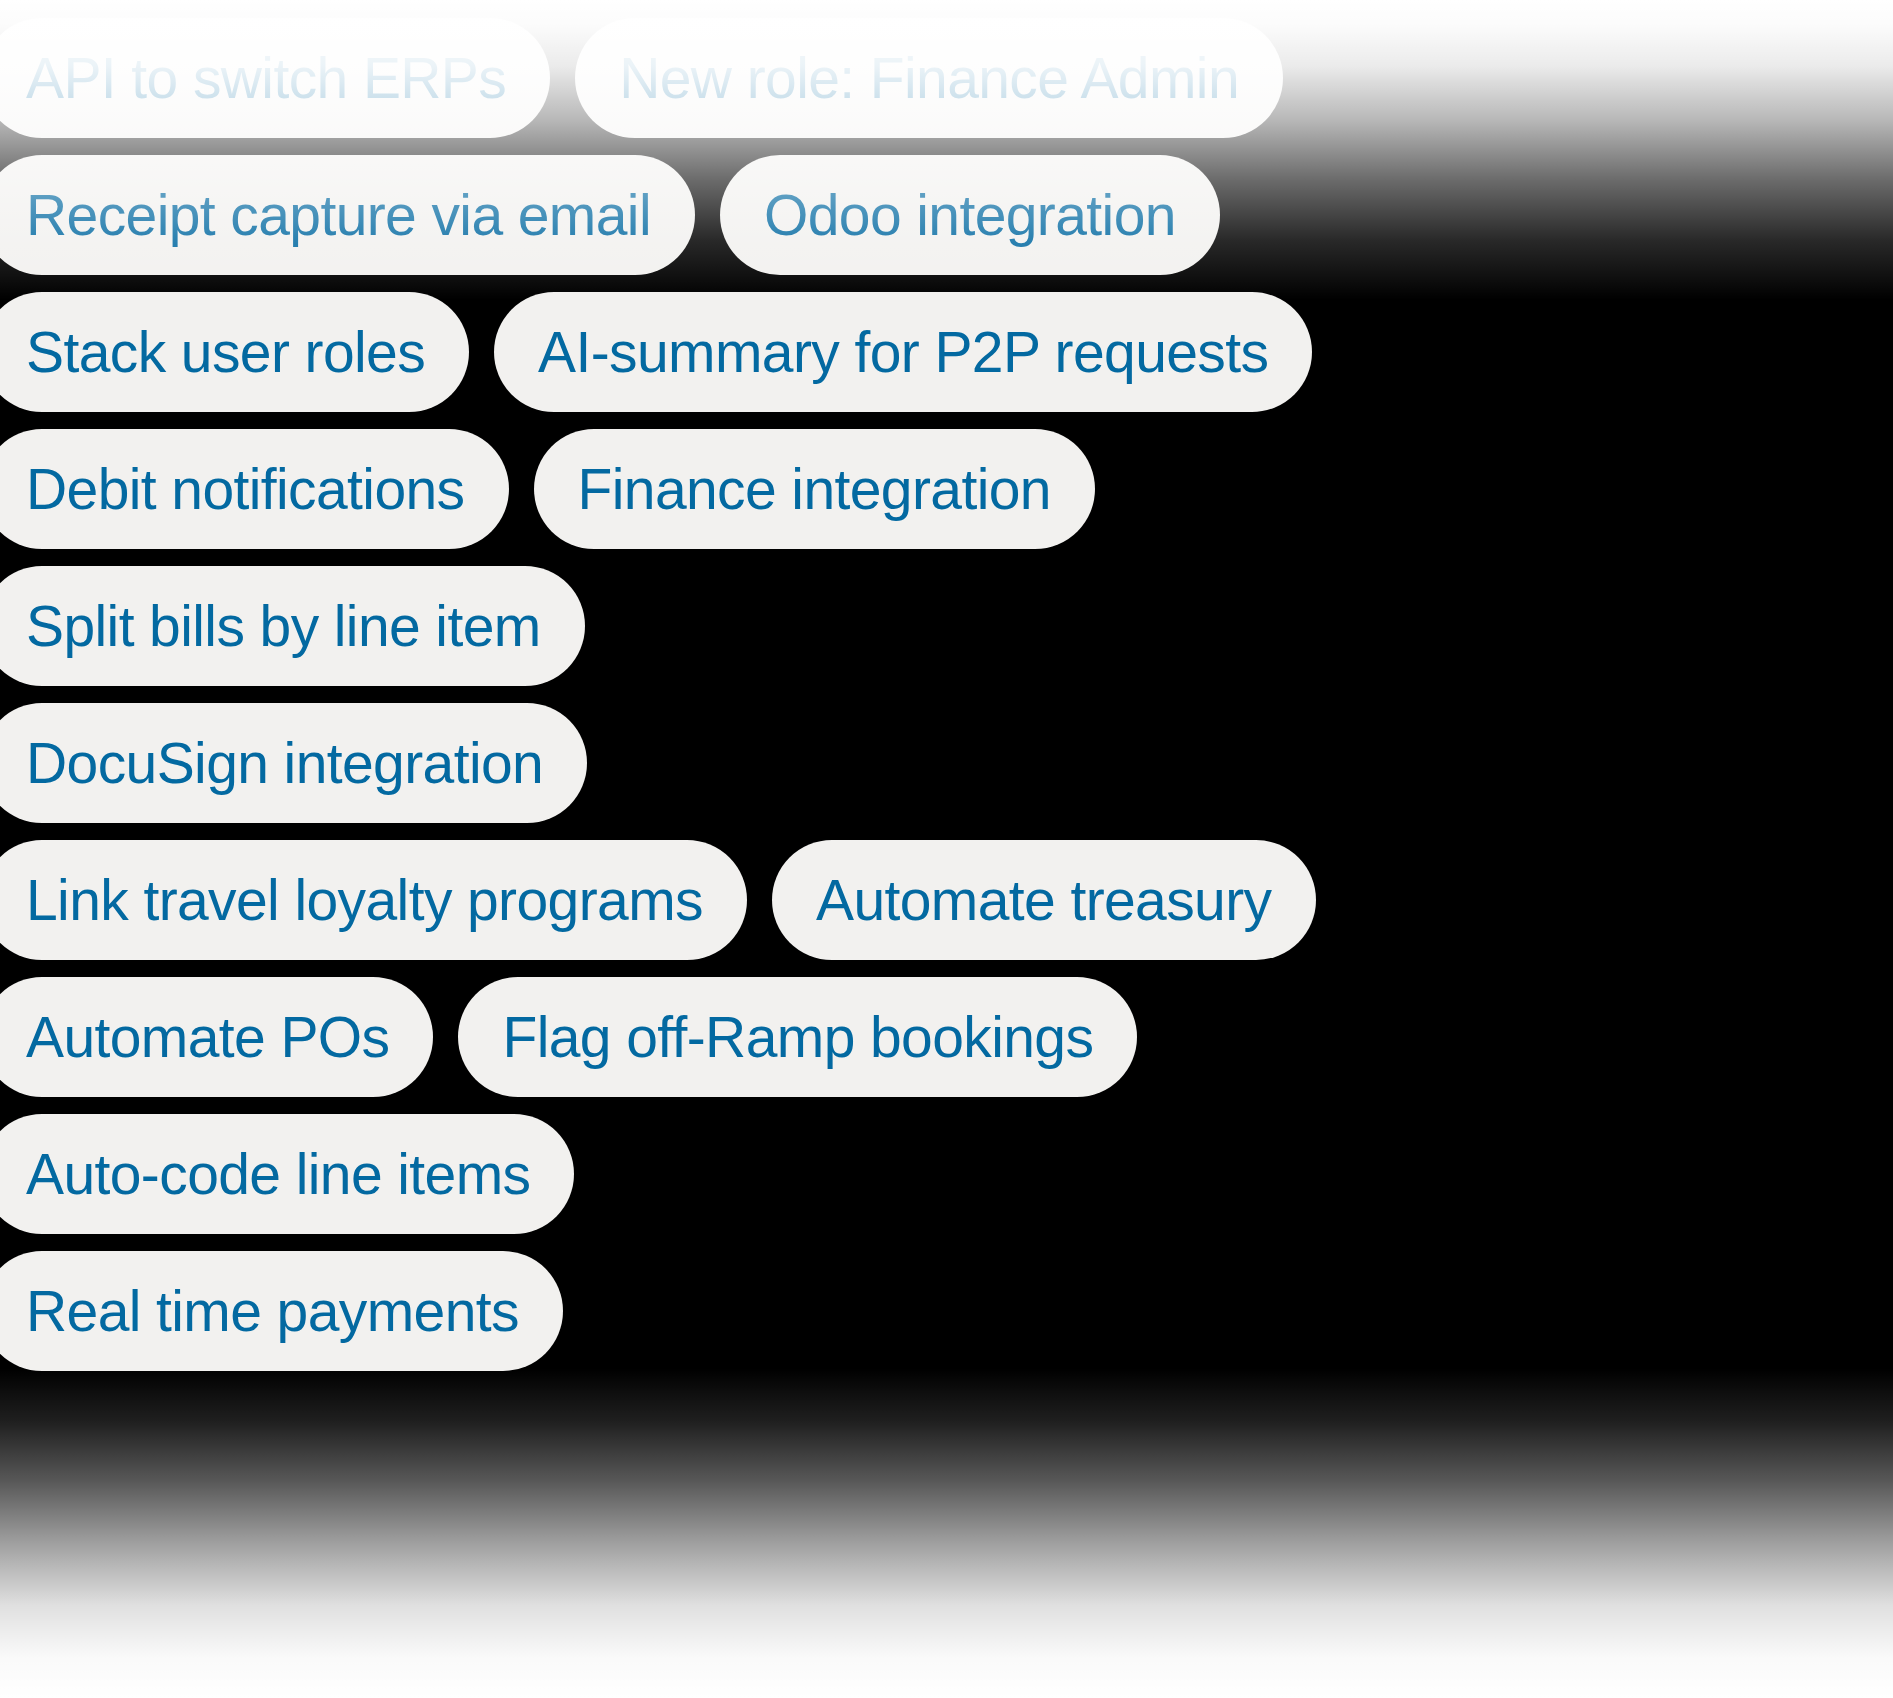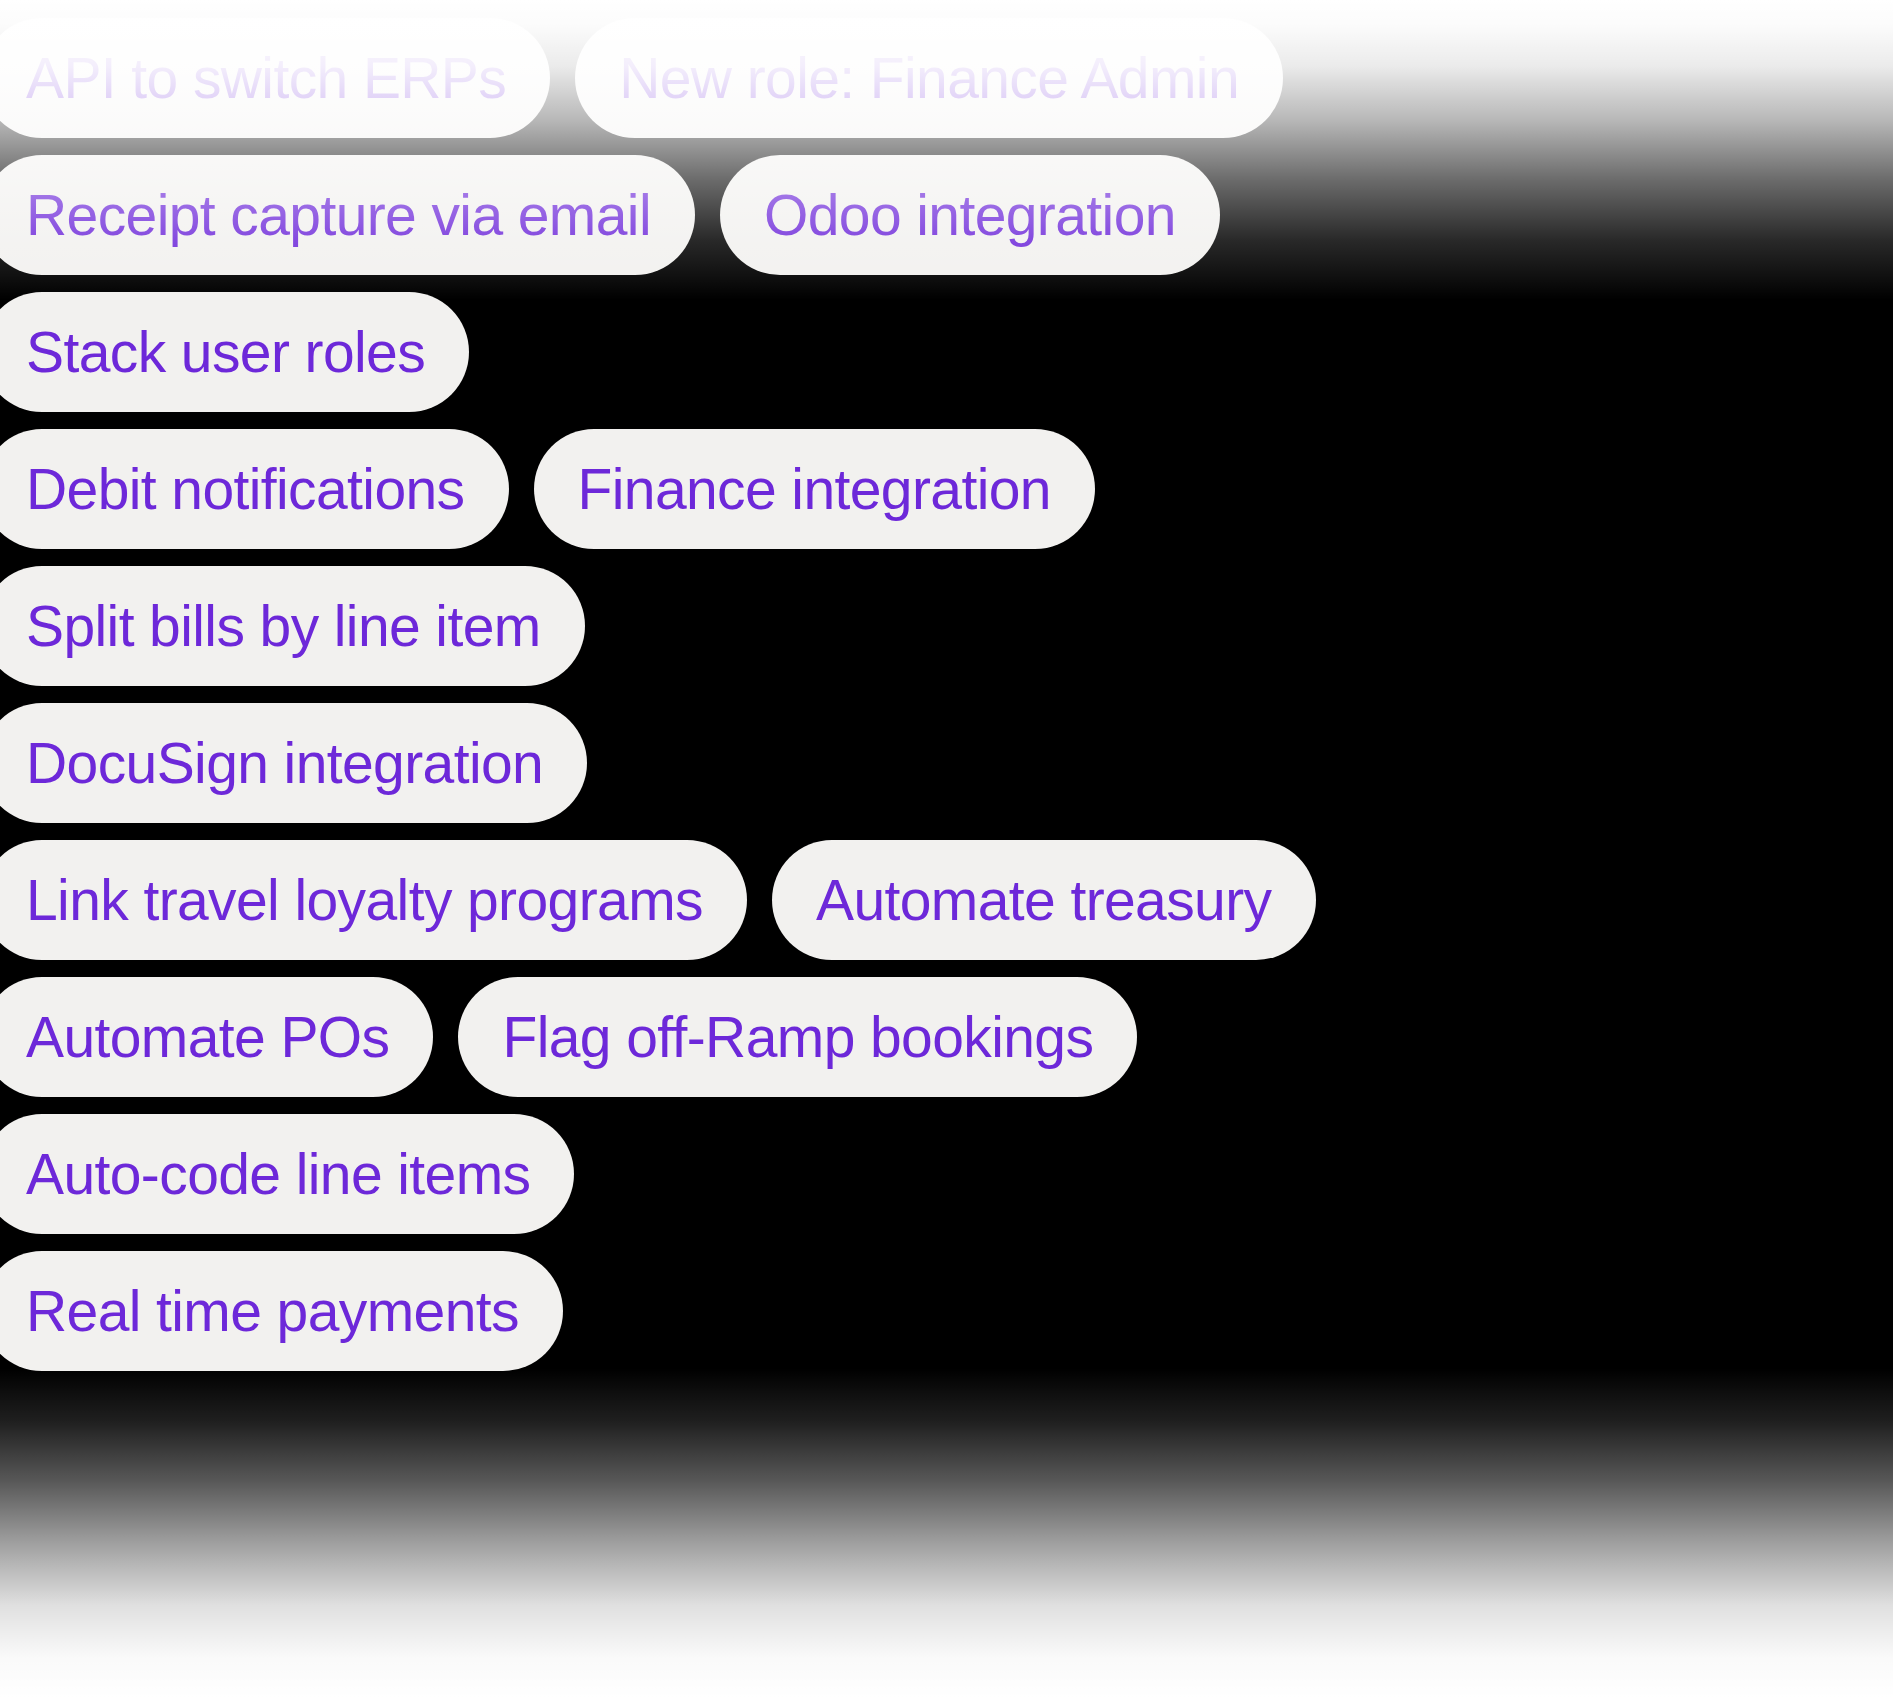--- a/index.html
+++ b/index.html
@@ -51,21 +51,21 @@
     padding:0 44px;
     margin-right:25px;
     flex:0 0 auto;
   }
 
   .pill-label {
     font-family:"Liberation Sans", sans-serif;
     font-size:57px;
     font-weight:400;
     letter-spacing:-0.6px;
-    color:#6d28d9;
+    color:#0369a1;
     line-height:1;
   }
 
   
   #fade-top {
     position:absolute;
     left:0; top:0;
     width:1893px;
     height:300px;
     pointer-events:none;
@@ -119,20 +119,23 @@
           <span class="pill-label">Receipt capture via email</span>
         </div>
         <div class="pill">
           <span class="pill-label">Odoo integration</span>
         </div>
       </div>
       <div class="pill-row">
         <div class="pill">
           <span class="pill-label">Stack user roles</span>
         </div>
+        <div class="pill">
+          <span class="pill-label">AI-summary for P2P requests</span>
+        </div>
       </div>
       <div class="pill-row">
         <div class="pill">
           <span class="pill-label">Debit notifications</span>
         </div>
         <div class="pill">
           <span class="pill-label">Finance integration</span>
         </div>
       </div>
       <div class="pill-row">

